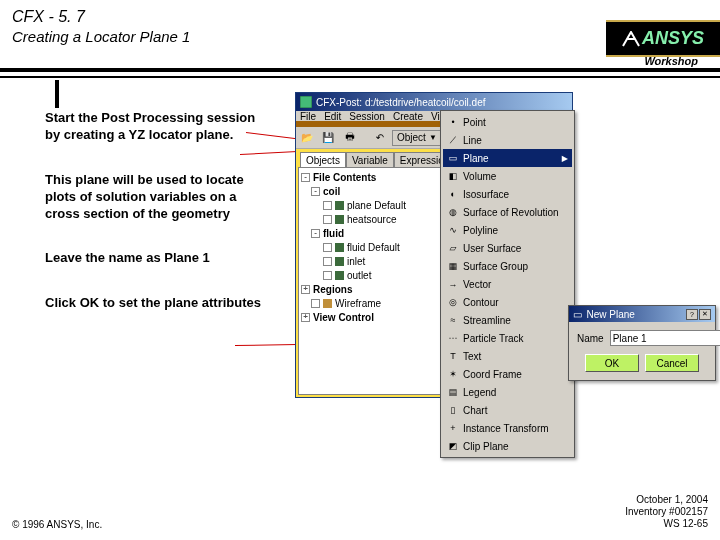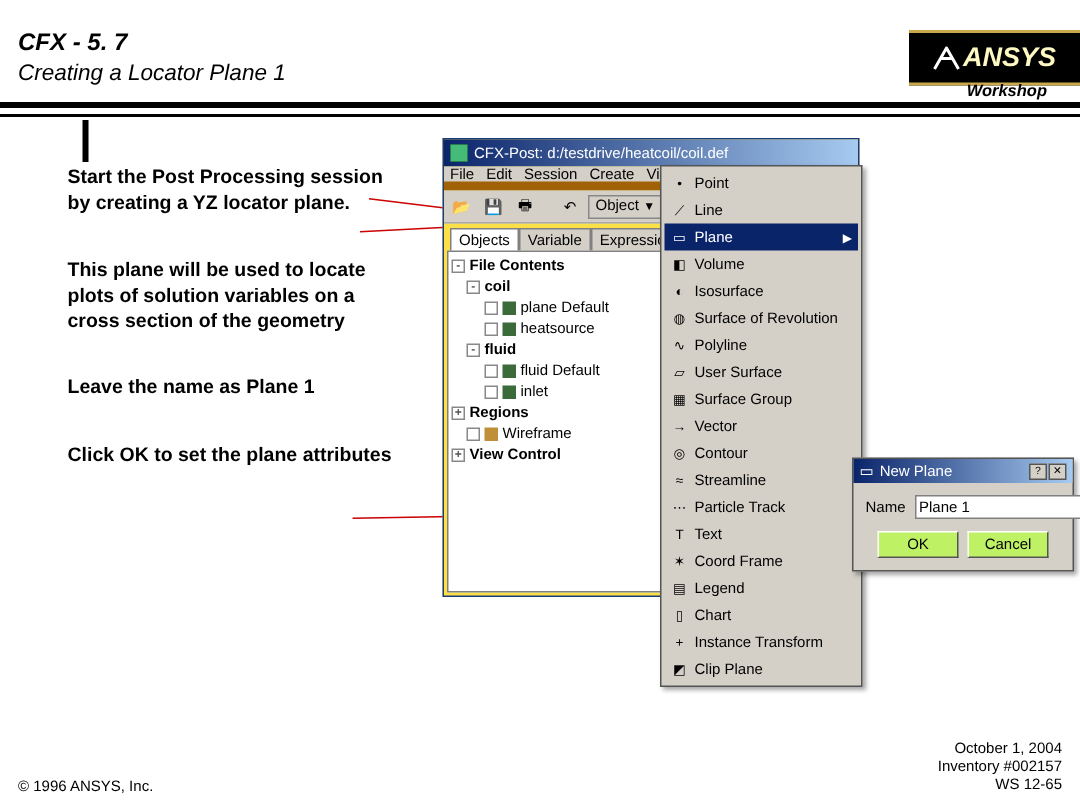--- a/index.html
+++ b/index.html
@@ -1,21 +1,21 @@
 <!DOCTYPE html>
 <html><head>
 <meta charset="utf-8">
 <style>
   * { box-sizing: border-box; margin: 0; padding: 0; }
   body { width: 720px; height: 540px; font-family: Arial, sans-serif; background: #fff; position: relative; overflow: hidden; }
   .header { padding: 8px 12px 2px; }
-  .title-main { font-size: 16px; font-weight: bold; font-style: italic; margin-top: 12px; }
+  .title-main { font-size: 16px; font-weight: normal; font-style: italic; }
   .title-sub { font-size: 15px; font-weight: normal; font-style: italic; margin-top: 2px; }
   .logo-area { position: absolute; top: 20px; right: 0; }
-  .logo-box { background: #000; color: #fef9c3; padding: 6px 16px; font-size: 18px; font-weight: bold; font-style: italic; border-top: 2px solid #c9a94b; border-bottom: 2px solid #c9a94b; display: inline-block; }
+  .logo-box { background: #000; color: #86efac; padding: 6px 16px; font-size: 18px; font-weight: bold; font-style: italic; border-top: 2px solid #c9a94b; border-bottom: 2px solid #c9a94b; display: inline-block; }
   .logo-svg { display: inline-block; vertical-align: middle; margin-right: 2px; }
   .workshop-label { position: absolute; top: 55px; right: 22px; font-size: 11px; font-style: italic; font-weight: bold; }
   .divider { position: absolute; top: 68px; left: 0; right: 0; height: 4px; background: #000; }
   .divider2 { position: absolute; top: 76px; left: 0; right: 0; height: 2px; background: #000; }
   .vbar { position: absolute; top: 80px; left: 55px; width: 4px; height: 28px; background: #000; }
   .content { position: absolute; top: 110px; left: 45px; width: 220px; }
   .content p { font-size: 13px; font-weight: bold; margin-bottom: 28px; line-height: 1.3; }
   .footer-left { position: absolute; bottom: 10px; left: 12px; font-size: 10px; }
   .footer-right { position: absolute; bottom: 10px; right: 12px; font-size: 10px; text-align: right; line-height: 1.2; }
 
@@ -154,20 +154,25 @@
     <div class="node indent2">
         <span class="cbx"></span>
         <span class="sq" style="background:#3b6a3b"></span>
         <span>fluid Default</span>
       </div>
     <div class="node indent2">
         <span class="cbx"></span>
         <span class="sq" style="background:#3b6a3b"></span>
         <span>inlet</span>
       </div>
+    <div class="node indent2">
+        <span class="cbx"></span>
+        <span class="sq" style="background:#3b6a3b"></span>
+        <span>outlet</span>
+      </div>
     <div class="node bold">
         <span class="toggle">+</span>
         <span>Regions</span>
       </div>
     <div class="node indent1">
         <span class="cbx"></span>
         <span class="sq" style="background:#c08f3a"></span>
         <span>Wireframe</span>
       </div>
     <div class="node bold">

